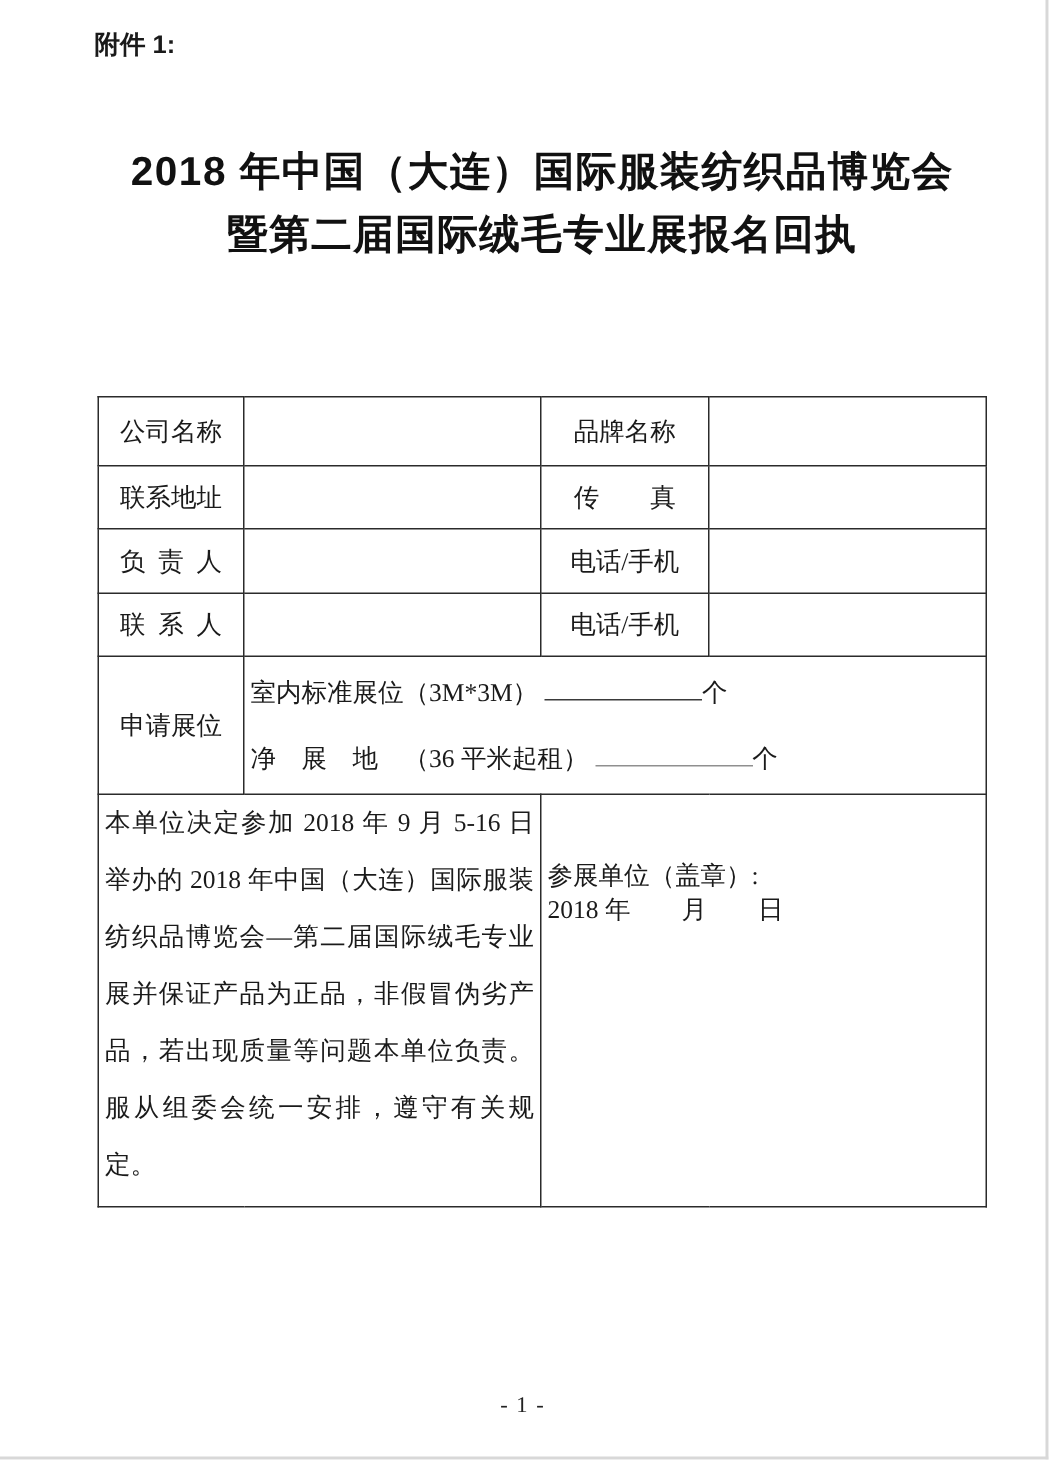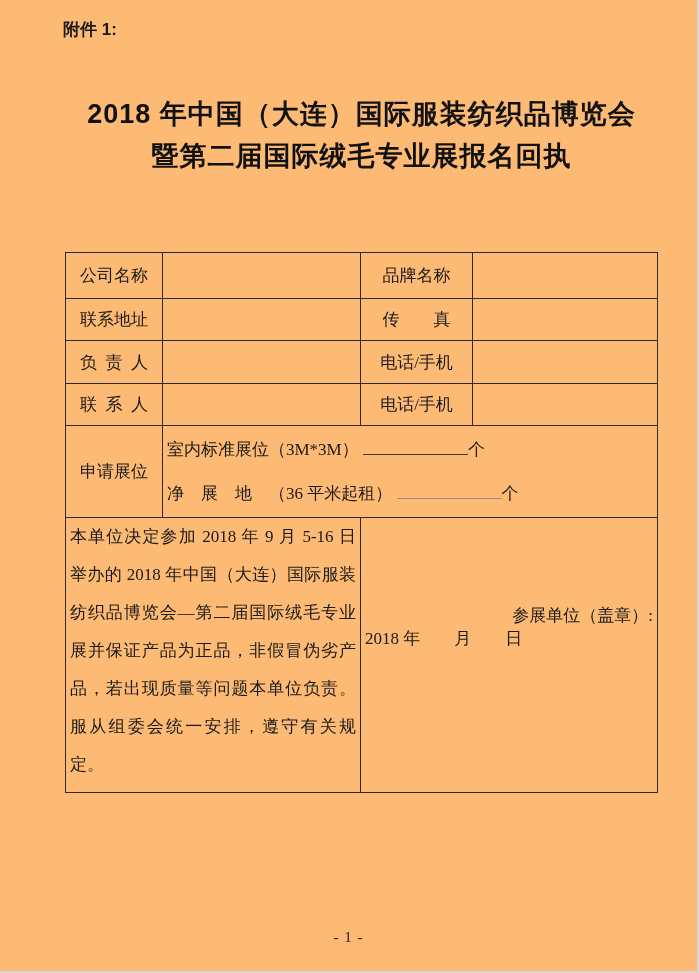--- a/index.html
+++ b/index.html
@@ -1,34 +1,34 @@
 <!DOCTYPE html>
 <html><head>
 <meta charset="utf-8">
 <style>
   html,body { margin:0; padding:0; background:#ececec; }
   .page {
-    position:relative; width:699px; height:973px; background:#fdba74;
+    position:relative; width:699px; height:973px; background:#ffffff;
     font-family:"Liberation Serif", serif; color:#1a1a1a; overflow:hidden;
     box-sizing:border-box; border-right:2px solid #d8d8d8; border-bottom:2px solid #d8d8d8;
   }
   .attachment {
     position:absolute; left:63px; top:18px;
     font-family:"Liberation Sans", sans-serif; font-weight:bold; font-size:17px;
   }
   .title {
     position:absolute; left:0; right:0; top:93px; text-align:center;
     font-family:"Liberation Sans", sans-serif; font-weight:bold;
     font-size:27px; line-height:42px; letter-spacing:1px; color:#111;margin-left:26px;
   }
   .meta { position:absolute; left:63px; top:221px; font-size:17px; white-space:nowrap; }
   .meta .time { margin-left:28px; }
 
   table.form {
-    position:absolute; left:65px; top:252px; width:592px;
+    position:absolute; left:65px; top:264px; width:592px;
     border-collapse:collapse; table-layout:fixed; font-size:17px; color:#1a1a1a;border-radius:16px;
   }
   table.form td { border:1px solid #2b2b2b; padding:0 4px; overflow:hidden; }
   td.lbl { text-align:center; white-space:nowrap; }
   td.val { }
   tr.r1 td { height:45px; }
   tr.r2 td { height:41px; }
   tr.r3 td { height:42px; }
   tr.r4 td { height:41px; }
   tr.r5 td { height:41px; }
@@ -42,21 +42,21 @@
     display:inline-block; width:105px; height:17px;
     border-bottom:1px solid #3a3a3a; vertical-align:baseline;
   }
   .blank.gray { border-bottom-color:#8f8f8f; }
 
   td.pledge {
     vertical-align:top; padding:8px 13px 0 17px;
     text-align:justify; line-height:38px; font-size:17px;
   }
   td.sign { vertical-align:top; padding:0 0 0 13px; font-size:17px; }
-  .sign-label { margin-top:86px; white-space:nowrap;text-align:right; }
+  .sign-label { margin-top:42px; white-space:nowrap; }
   .sign-date  { white-space:nowrap; }
 
   .pagenum {
     position:absolute; left:0; right:0; top:929px; text-align:center;
     font-size:15px; color:#222; letter-spacing:1px;
   }
 </style>
 </head>
 <body>
 

